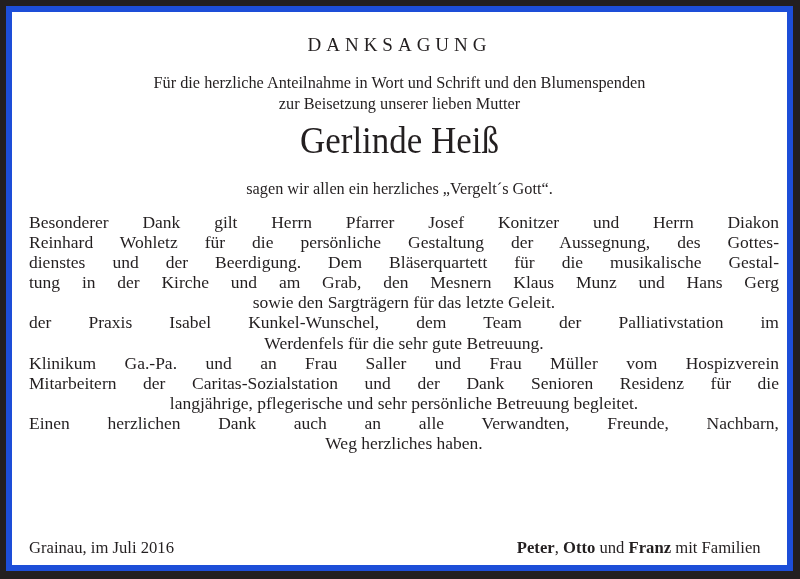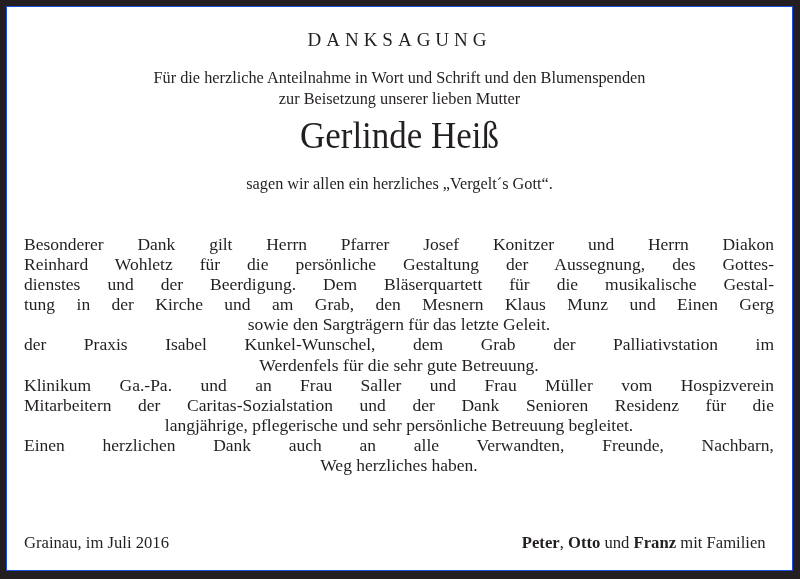--- a/index.html
+++ b/index.html
@@ -13,21 +13,21 @@
       position: relative;
       overflow: hidden;
     }
     .frame {
       position: absolute;
       left: 6px;
       top: 6px;
       width: 787px;
       height: 565px;
       background: #ffffff;
-      border: 1px solid #1d4ed8;
+      border: 6px solid #1d4ed8;
       box-sizing: border-box;
       font-family: "Liberation Serif", "DejaVu Serif", serif;
       color: #231f20;
     }
     .heading {
       position: absolute;
       left: 0; right: 0;
       top: 22px;
       font-size: 19px;
       letter-spacing: 5px;
@@ -60,21 +60,20 @@
       text-align: center;
       transform: scaleX(0.93);
     }
     .body-text {
       position: absolute;
       left: 17px;
       width: 750px;
       top: 200px;
       font-size: 17.5px;
       line-height: 20.1px;
-      margin-top: 27px;
     }
     .line {
       white-space: nowrap;
       text-align: justify;
       text-align-last: justify;
       height: 20.1px;
     }
     .line.c {
       text-align: right;
       text-align-last: center;
@@ -109,23 +108,23 @@
   </div>
 
   <div class="name">Gerlinde Heiß</div>
 
   <div class="thanks-line">sagen wir allen ein herzliches „Vergelt´s Gott“.</div>
 
   <div class="body-text" id="body-text">
       <div class="line">Besonderer Dank gilt Herrn Pfarrer Josef Konitzer und Herrn Diakon</div>
       <div class="line">Reinhard Wohletz für die persönliche Gestaltung der Aussegnung, des Gottes-</div>
       <div class="line">dienstes und der Beerdigung. Dem Bläserquartett für die musikalische Gestal-</div>
-      <div class="line">tung in der Kirche und am Grab, den Mesnern Klaus Munz und Einen Gerg</div>
+      <div class="line">tung in der Kirche und am Grab, den Mesnern Klaus Munz und Hans Gerg</div>
       <div class="line c">sowie den Sargträgern für das letzte Geleit.</div>
-      <div class="line">der Praxis Isabel Kunkel-Wunschel, dem Grab der Palliativstation im</div>
+      <div class="line">der Praxis Isabel Kunkel-Wunschel, dem Team der Palliativstation im</div>
       <div class="line c">Werdenfels für die sehr gute Betreuung.</div>
       <div class="line">Klinikum Ga.-Pa. und an Frau Saller und Frau Müller vom Hospizverein</div>
       <div class="line">Mitarbeitern der Caritas-Sozialstation und der Dank Senioren Residenz für die</div>
       <div class="line c">langjährige, pflegerische und sehr persönliche Betreuung begleitet.</div>
       <div class="line">Einen herzlichen Dank auch an alle Verwandten, Freunde, Nachbarn,</div>
       <div class="line c">Weg herzliches haben.</div>
     </div>
 
   <div class="footer-left">Grainau, im Juli 2016</div>
 

